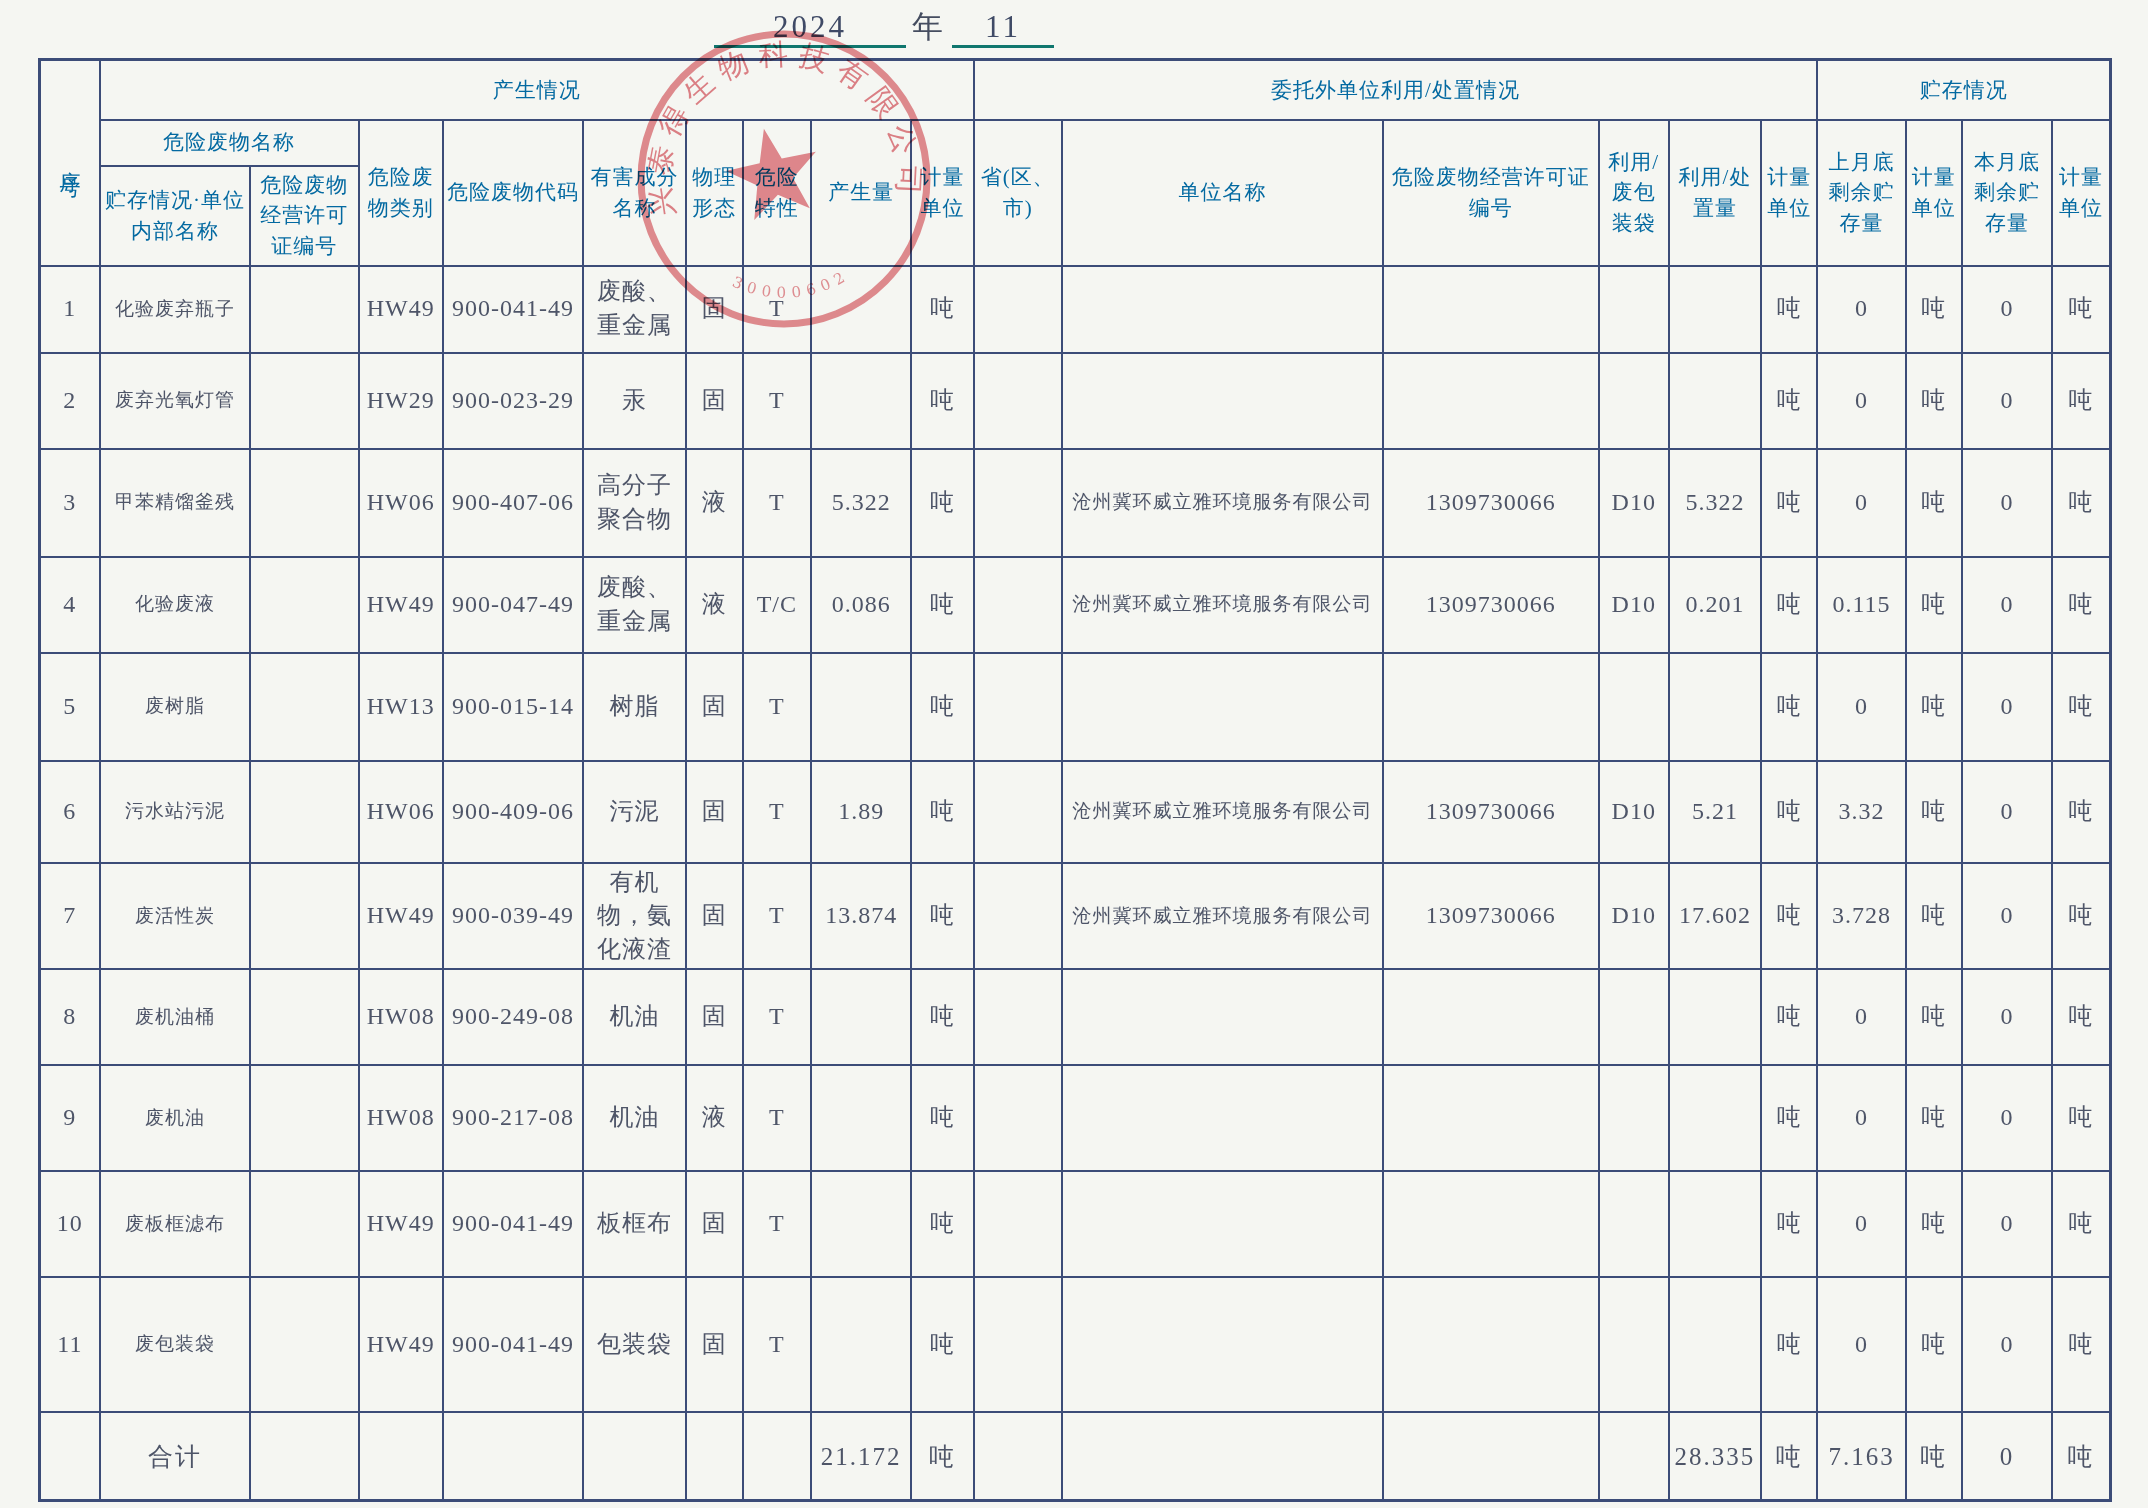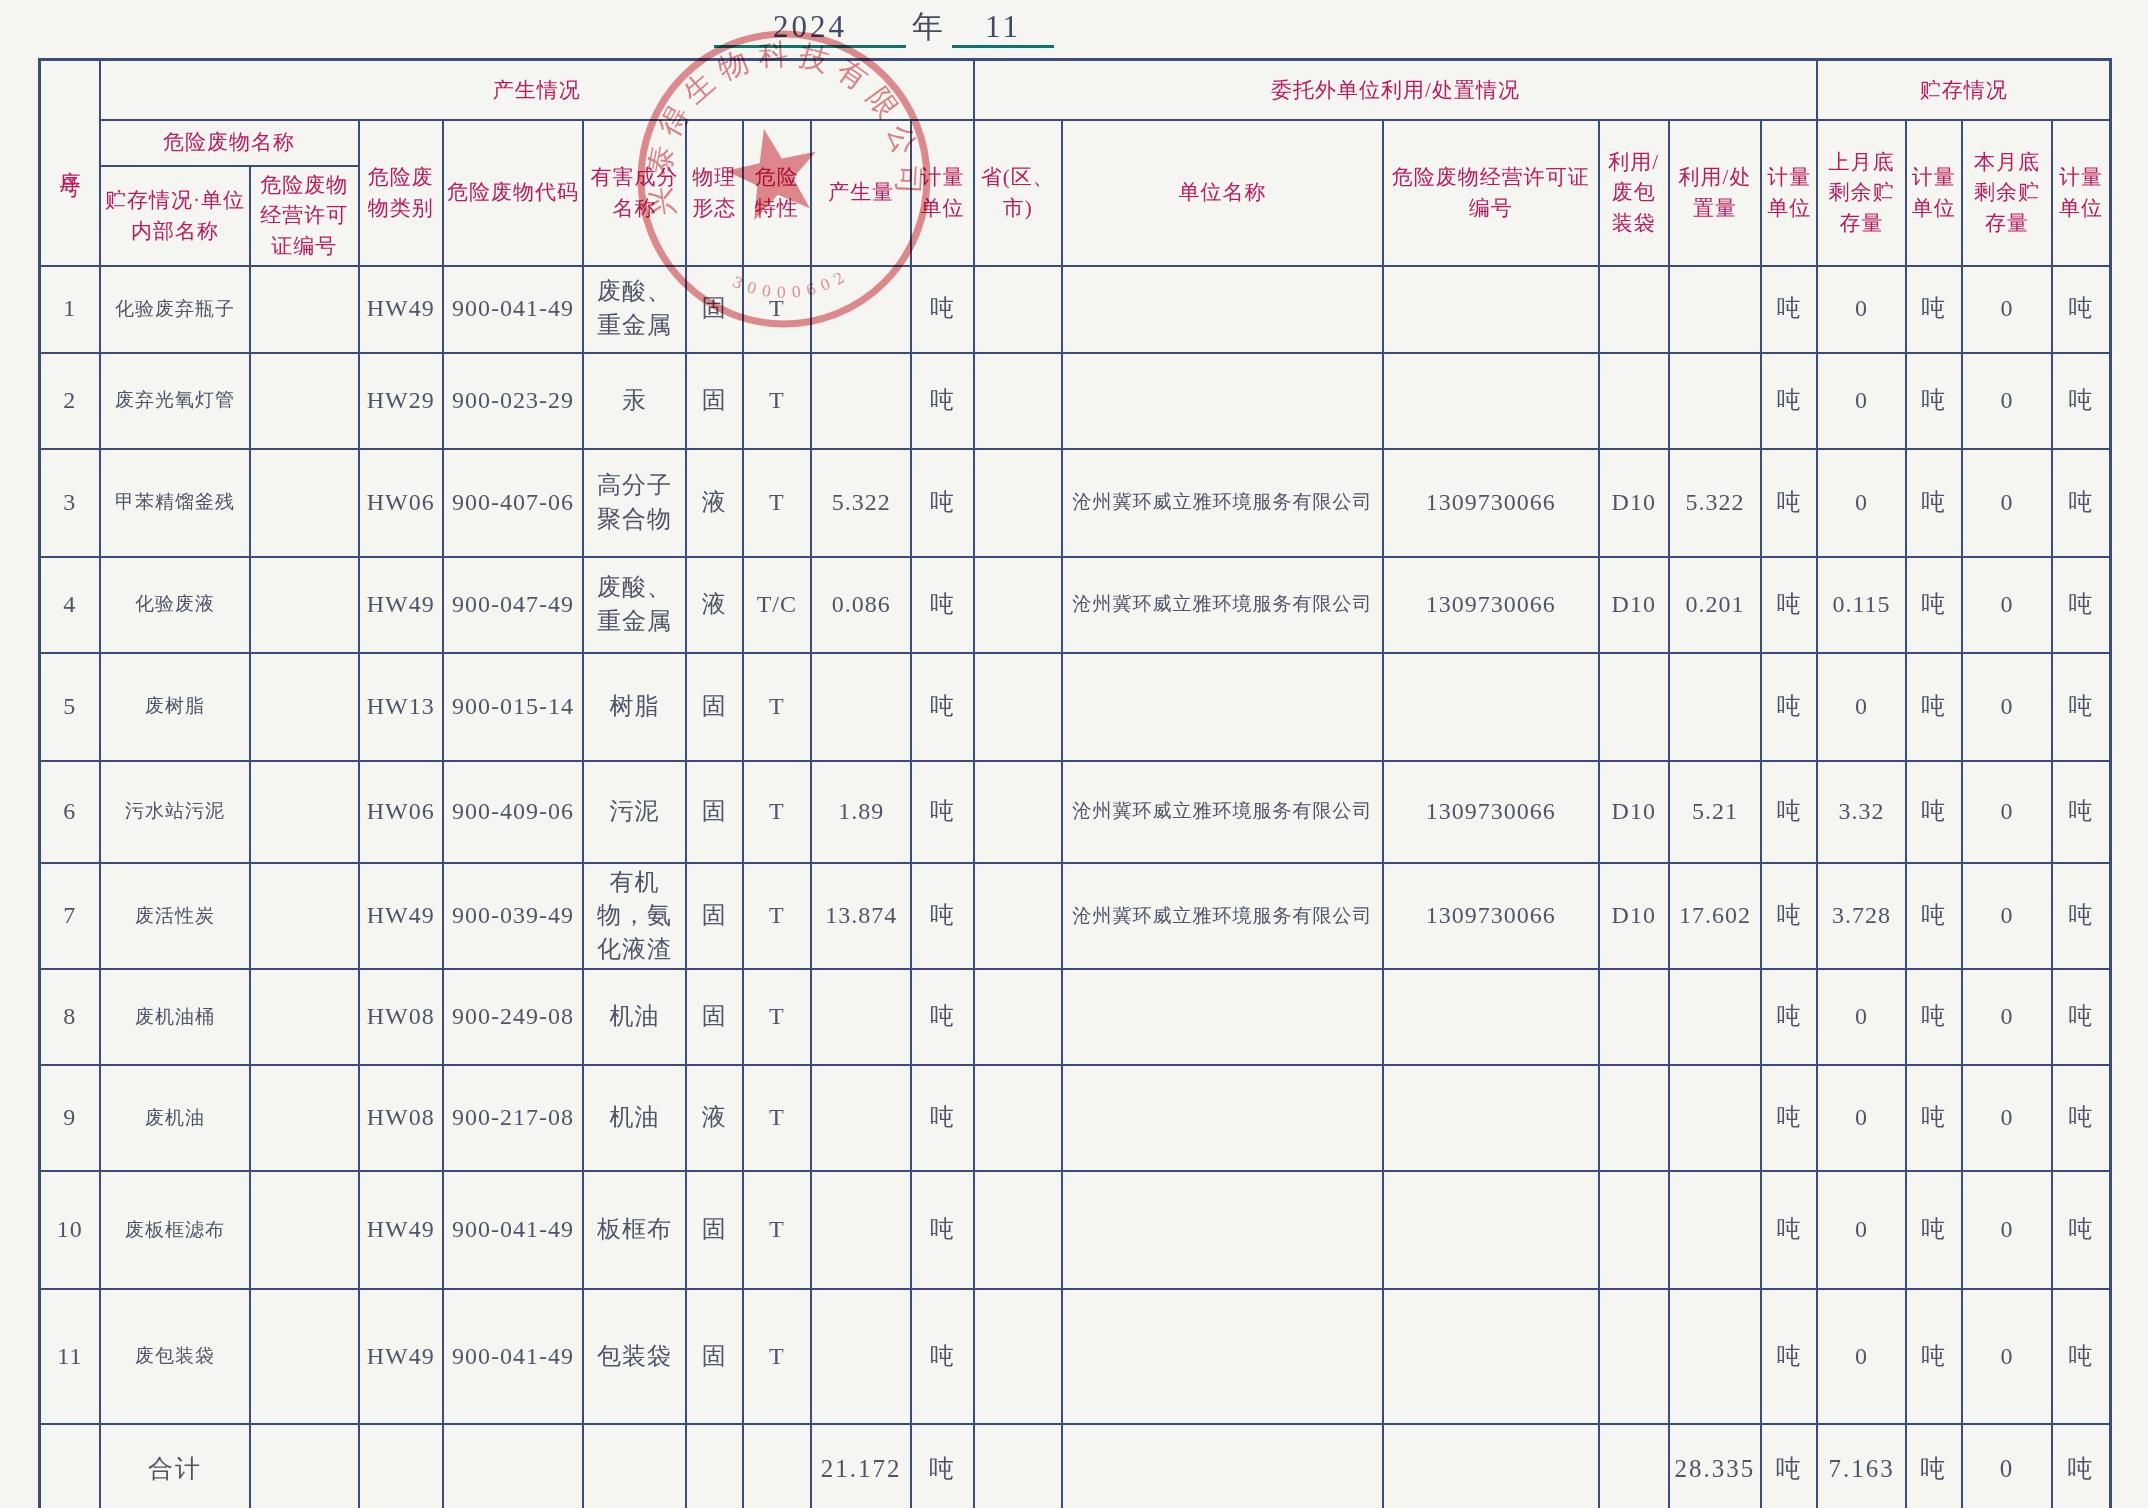--- a/index.html
+++ b/index.html
@@ -31,21 +31,21 @@
     border:3px solid #3c4c78;
   }
   th,td{
     border:2px solid #3c4c78;
     text-align:center;vertical-align:middle;
     padding:2px 3px;overflow:hidden;
     word-break:break-all;
   }
   th{
     font-weight:normal;font-size:21px;line-height:1.45;
-    color:#be185d;letter-spacing:1px;
+    color:#0369a1;letter-spacing:1px;
   }
   td{
     font-size:24px;line-height:1.4;color:#4e5568;letter-spacing:1px;
   }
   .vert{
     writing-mode:vertical-rl;text-orientation:upright;
     letter-spacing:8px;font-size:21px;display:inline-block;
   }
   td.c1,td.c11{font-size:19px;}
   tr.total-row td{font-size:25px;letter-spacing:2px;}
@@ -311,21 +311,21 @@
         <td class="c11"></td>
         <td class="c12"></td>
         <td class="c13"></td>
         <td class="c14"></td>
         <td class="c15">吨</td>
         <td class="c16">0</td>
         <td class="c17">吨</td>
         <td class="c18">0</td>
         <td class="c19">吨</td>
       </tr>
-      <tr style="height: 118px;">
+      <tr style="height: 106px;">
         <td class="c0">10</td>
         <td class="c1">废板框滤布</td>
         <td class="c2"></td>
         <td class="c3">HW49</td>
         <td class="c4">900-041-49</td>
         <td class="c5">板框布</td>
         <td class="c6">固</td>
         <td class="c7">T</td>
         <td class="c8"></td>
         <td class="c9">吨</td>

